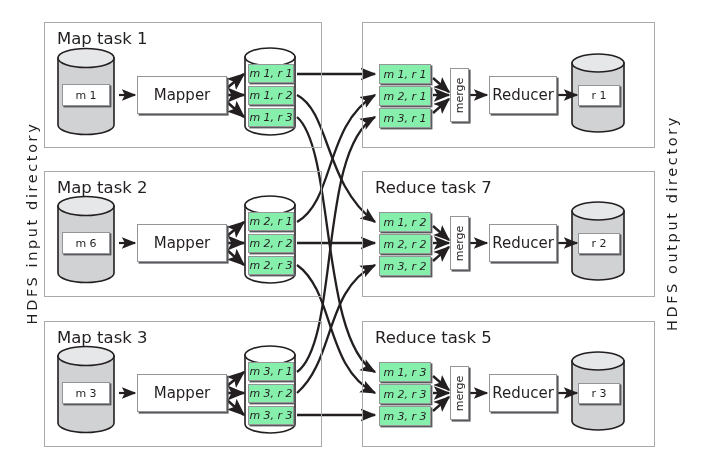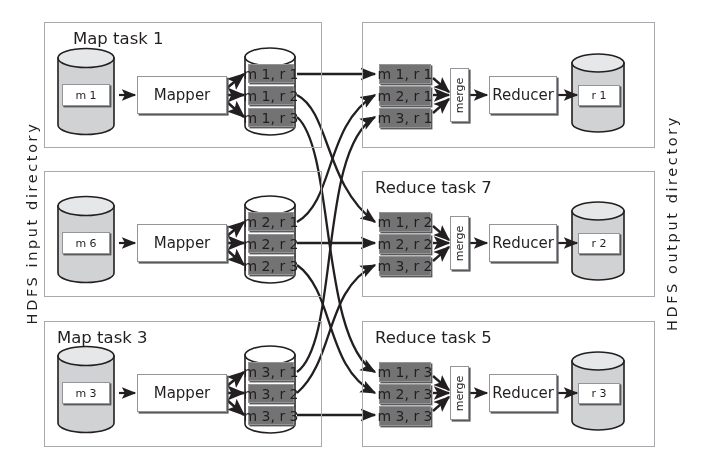--- a/index.html
+++ b/index.html
@@ -65,25 +65,26 @@
     position:absolute;left:0;top:0;width:100%;height:100%;
     display:flex;align-items:center;justify-content:center;
     font-size:11px;color:#231f20;
   }
   .merge-label span{transform:rotate(-90deg);white-space:nowrap;}
 
   
   .chip{
     position:absolute;
     box-sizing:border-box;
-    background:#737373;
+    background:#86efac;
     border:1.2px solid #939598;
     display:flex;align-items:center;justify-content:center;
-    font-size:14px;color:#231f20;white-space:nowrap;
+    font-size:11px;color:#231f20;white-space:nowrap;
     box-shadow:1.4px 1.4px 0 0 #58595b;
+    font-style:italic;
   }
   .cyl-label{
     position:absolute;
     box-sizing:border-box;
     background:#ffffff;
     border:1.2px solid #939598;
     display:flex;align-items:center;justify-content:center;
     font-size:11px;color:#231f20;white-space:nowrap;
     box-shadow:1.4px 1.4px 0 0 #58595b;
   }
@@ -209,23 +210,24 @@
     </g>
 
     <g stroke="#231f20" stroke-width="2.2" fill="none" marker-end="url(#ah)">
       <path d="M557,95 L577,95"></path>
       <path d="M557,243 L577,243"></path>
       <path d="M557,393 L577,393"></path>
     </g>
   </svg>
 
   <div class="task-frame" style="left:44px;top:22px;width:278px;height:126px;"></div>
-  <div class="task-title" style="left:73px;top:31px;">Map task 1</div>
+  <div class="task-title" style="left:57px;top:31px;">Map task 1</div>
 
   <div class="task-frame" style="left:44px;top:171px;width:278px;height:126px;"></div>
+  <div class="task-title" style="left:57px;top:180px;">Map task 2</div>
 
   <div class="task-frame" style="left:44px;top:321px;width:278px;height:126px;"></div>
   <div class="task-title" style="left:57px;top:330px;">Map task 3</div>
 
   <div class="task-frame" style="left:362px;top:22px;width:293px;height:126px;"></div>
 
   <div class="task-frame" style="left:362px;top:171px;width:293px;height:126px;"></div>
   <div class="task-title" style="left:375px;top:180px;">Reduce task 7</div>
 
   <div class="task-frame" style="left:362px;top:321px;width:293px;height:126px;"></div>

